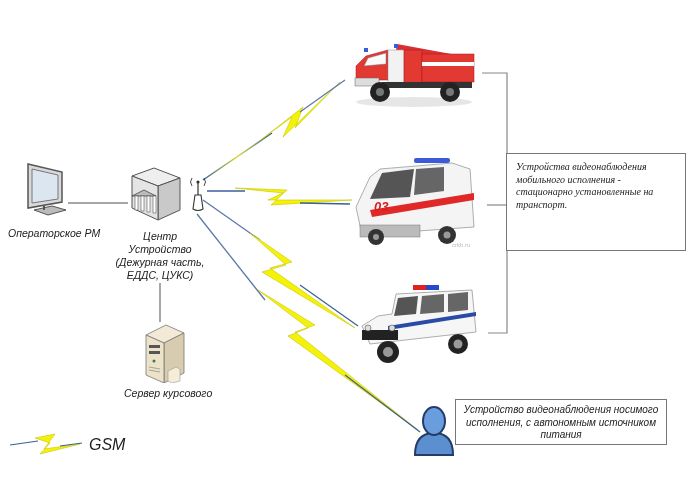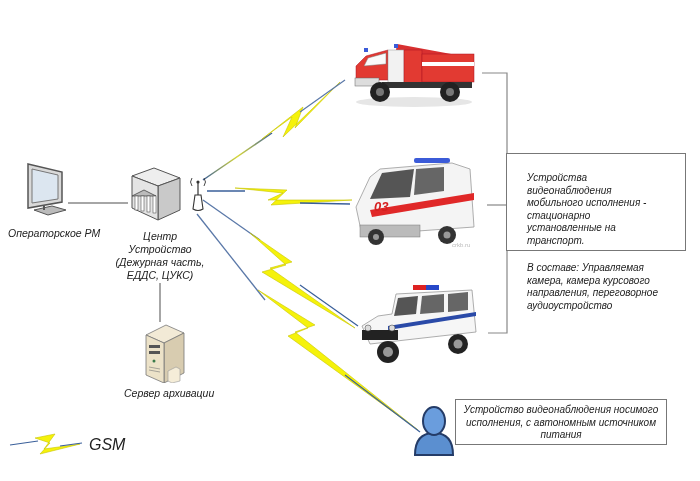--- a/index.html
+++ b/index.html
@@ -1,20 +1,20 @@
 <!DOCTYPE html>
 <html><head>
 <meta charset="utf-8">
 <style>
   html,body{margin:0;padding:0;background:#fff;}
   body{width:700px;height:481px;position:relative;overflow:hidden;font-family:"Liberation Sans",sans-serif;}
   .lbl{position:absolute;font-style:italic;font-size:10.5px;color:#222;line-height:13px;}
   .box{position:absolute;border:1px solid #777;background:#fff;font-style:italic;font-size:10px;color:#222;line-height:12.5px;padding:3px 5px;box-sizing:border-box;}
   svg.wires{position:absolute;left:0;top:0;}
-  .p{margin:15px;}
+  .p{margin:4px;font-family:Liberation Serif, serif;}
 </style>
 </head>
 <body>
 
 <svg class="wires" width="700" height="481">
   <defs>
     <linearGradient id="lg" x1="0" y1="0" x2="1" y2="0">
       <stop offset="0" stop-color="#3a5f9a"></stop>
       <stop offset="0.5" stop-color="#d8d838"></stop>
       <stop offset="1" stop-color="#3a5f9a"></stop>
@@ -104,21 +104,21 @@
     <polygon points="24,20 44,10 44,50 24,60" fill="#d8ccb0" stroke="#777" stroke-width="0.8"></polygon>
     <polygon points="6,12 24,20 24,60 6,52" fill="#ece2c8" stroke="#777" stroke-width="0.8"></polygon>
     <rect x="9" y="22" width="11" height="3" fill="#555"></rect>
     <rect x="9" y="28" width="11" height="3" fill="#555"></rect>
     <circle cx="14" cy="38" r="1.5" fill="#3a7a4a"></circle>
     <line x1="9" y1="44" x2="20" y2="46" stroke="#777" stroke-width="0.6"></line>
     <line x1="9" y1="47" x2="20" y2="49" stroke="#777" stroke-width="0.6"></line>
     <polygon points="28,48 36,44 40,46 40,58 32,60 28,58" fill="#f5edd8" stroke="#999" stroke-width="0.6"></polygon>
   </svg>
 </div>
-<div class="lbl" style="left:124px;top:387px;">Сервер архивации</div>
+<div class="lbl" style="left:124px;top:387px;">Сервер курсового</div>
 
 <div class="lbl" style="left:89px;top:438px;font-size:16px;">GSM</div>
 
 <div style="position:absolute;left:352px;top:36px;width:126px;height:74px;">
   <svg width="126" height="74" viewBox="0 0 126 74">
     <ellipse cx="62" cy="66" rx="58" ry="5" fill="#e6e6e6"></ellipse>
     <polygon points="45,8 110,20 112,26 44,14" fill="#d83030"></polygon>
     <rect x="12" y="12" width="4" height="4" fill="#3b5bd8"></rect>
     <rect x="42" y="8" width="4" height="4" fill="#3b5bd8"></rect>
     <polygon points="14,20 36,14 36,44 4,44 4,30" fill="#e23a32" stroke="#a12" stroke-width="0.5"></polygon>
@@ -174,16 +174,15 @@
 
 <div style="position:absolute;left:413px;top:403px;width:42px;height:54px;">
   <svg width="42" height="54" viewBox="0 0 42 54">
     <path d="M2,52 Q2,30 21,30 Q40,30 40,52 Z" fill="#5b8fd0" stroke="#243c68" stroke-width="2"></path>
     <ellipse cx="21" cy="18" rx="11" ry="14" fill="#6a9ddd" stroke="#243c68" stroke-width="2"></ellipse>
   </svg>
 </div>
 
 <div class="box" style="left:506px;top:153px;width:180px;height:98px;">
   <p class="p">Устройства видеонаблюдения мобильного исполнения - стационарно установленные на транспорт.</p>
-  <p class="p" style="margin-top:11px;">В составе: Управляемая камера, камера курсового направления, переговорное аудиоустройство</p>
 </div>
 
 <div class="box" style="left:455px;top:399px;width:212px;height:46px;text-align:center;padding-top:4px;">Устройство видеонаблюдения носимого исполнения, с автономным источником питания</div>
 
 </body></html>

